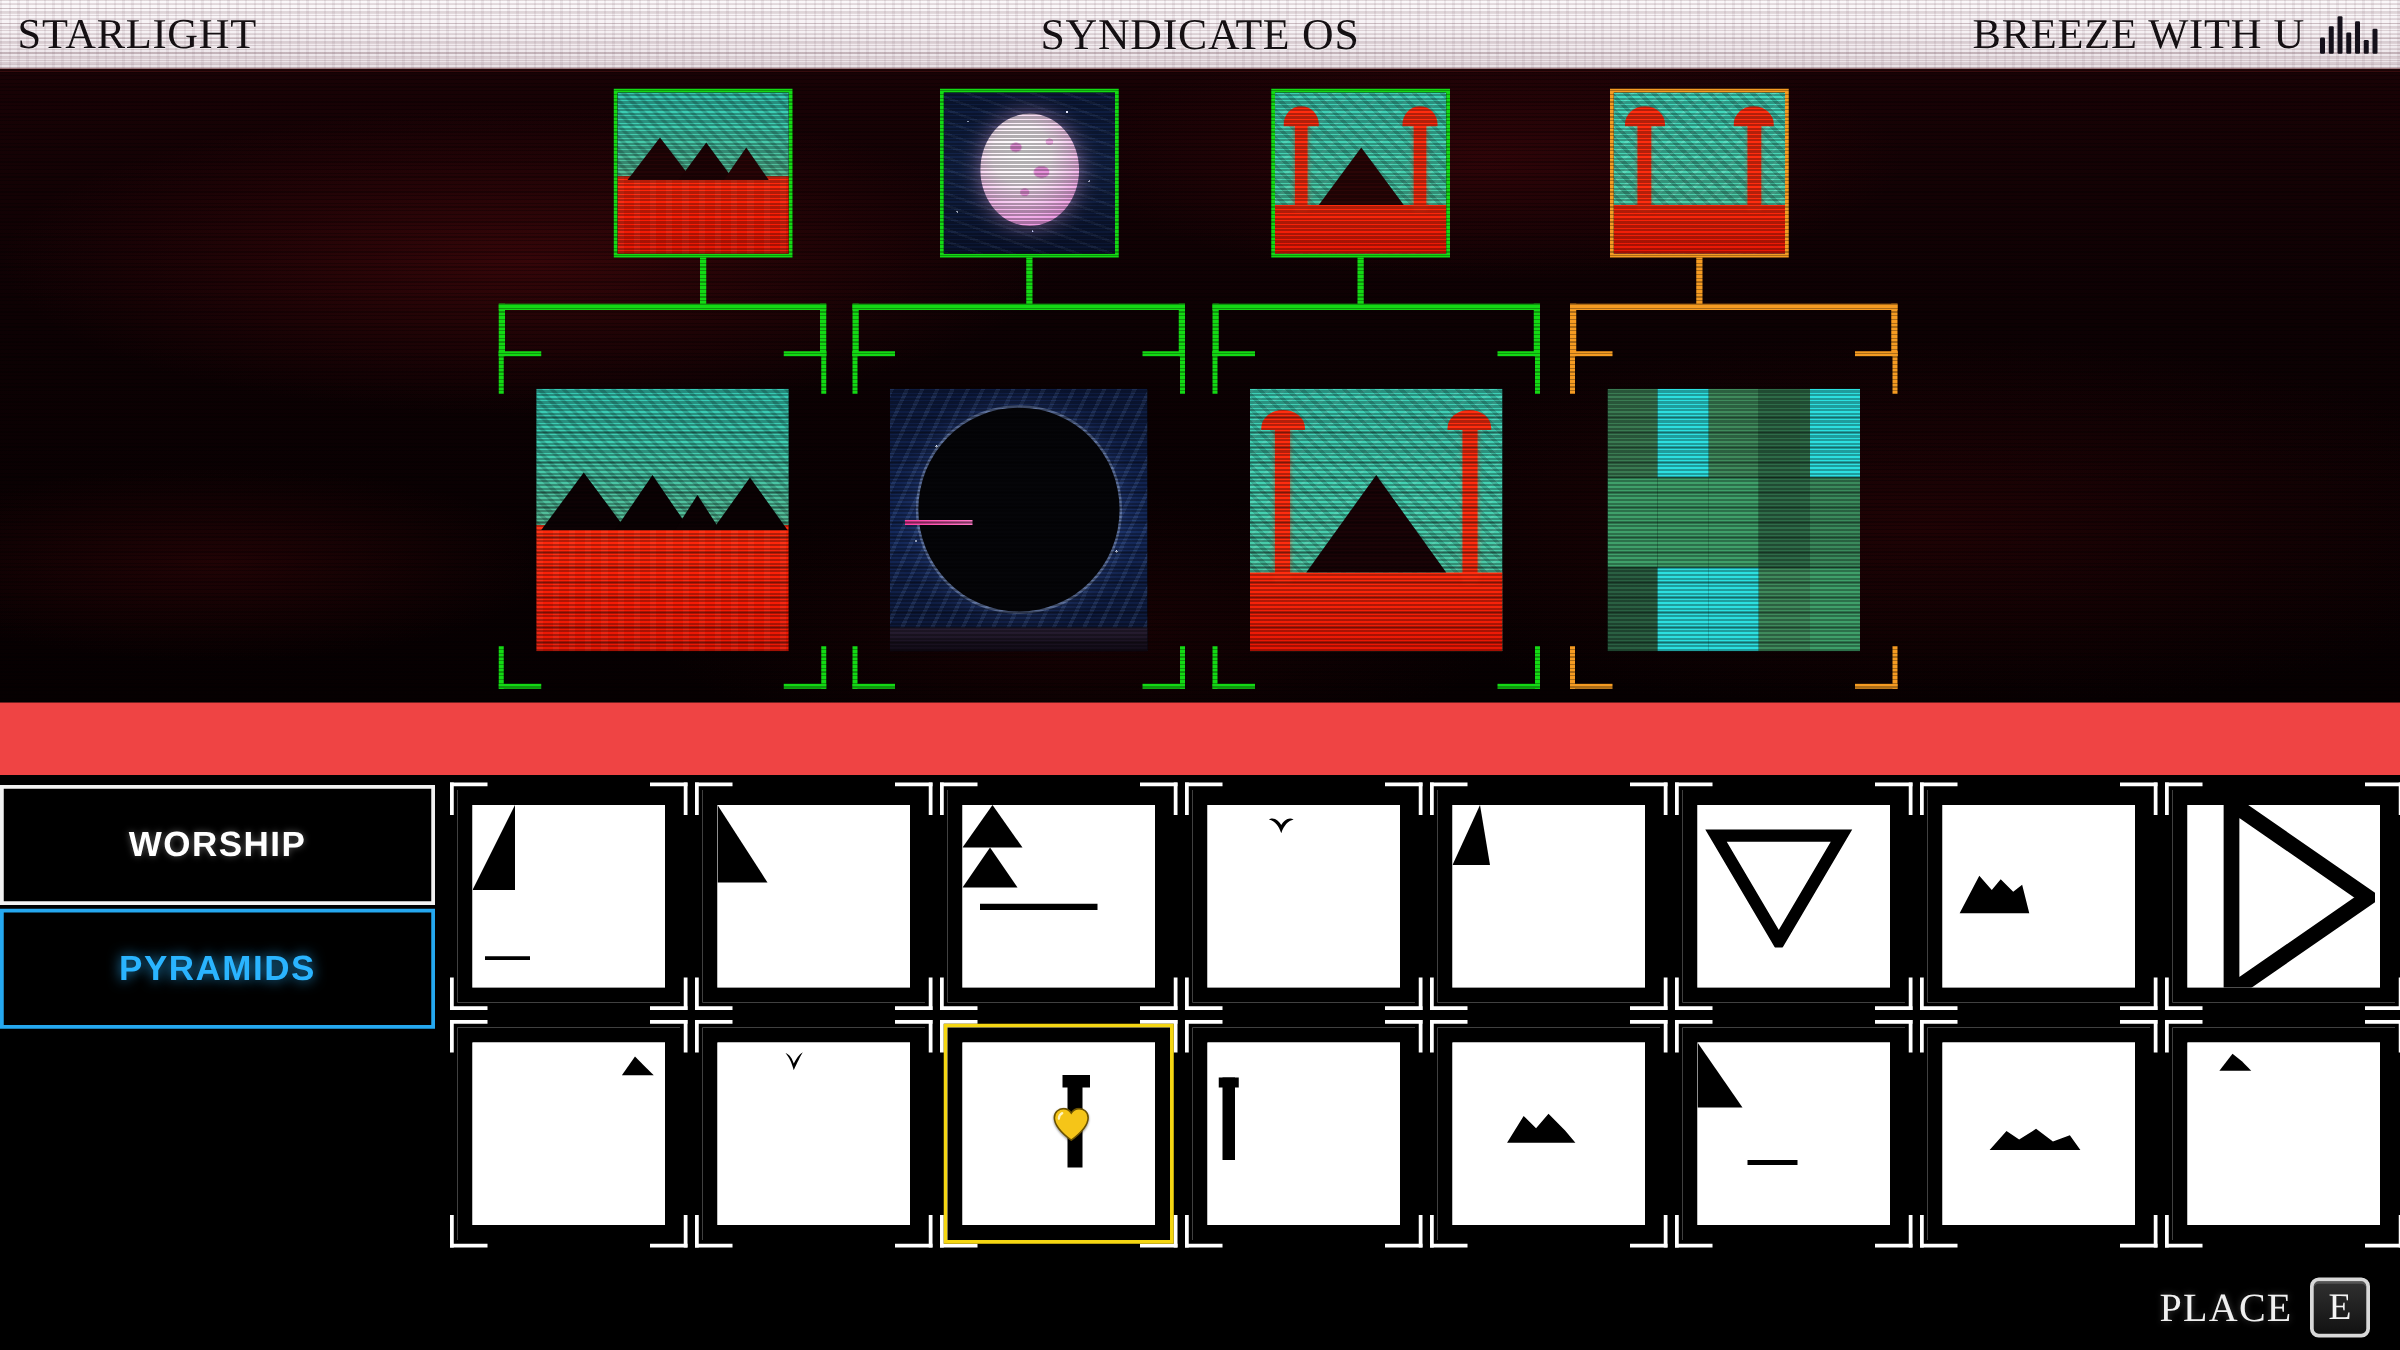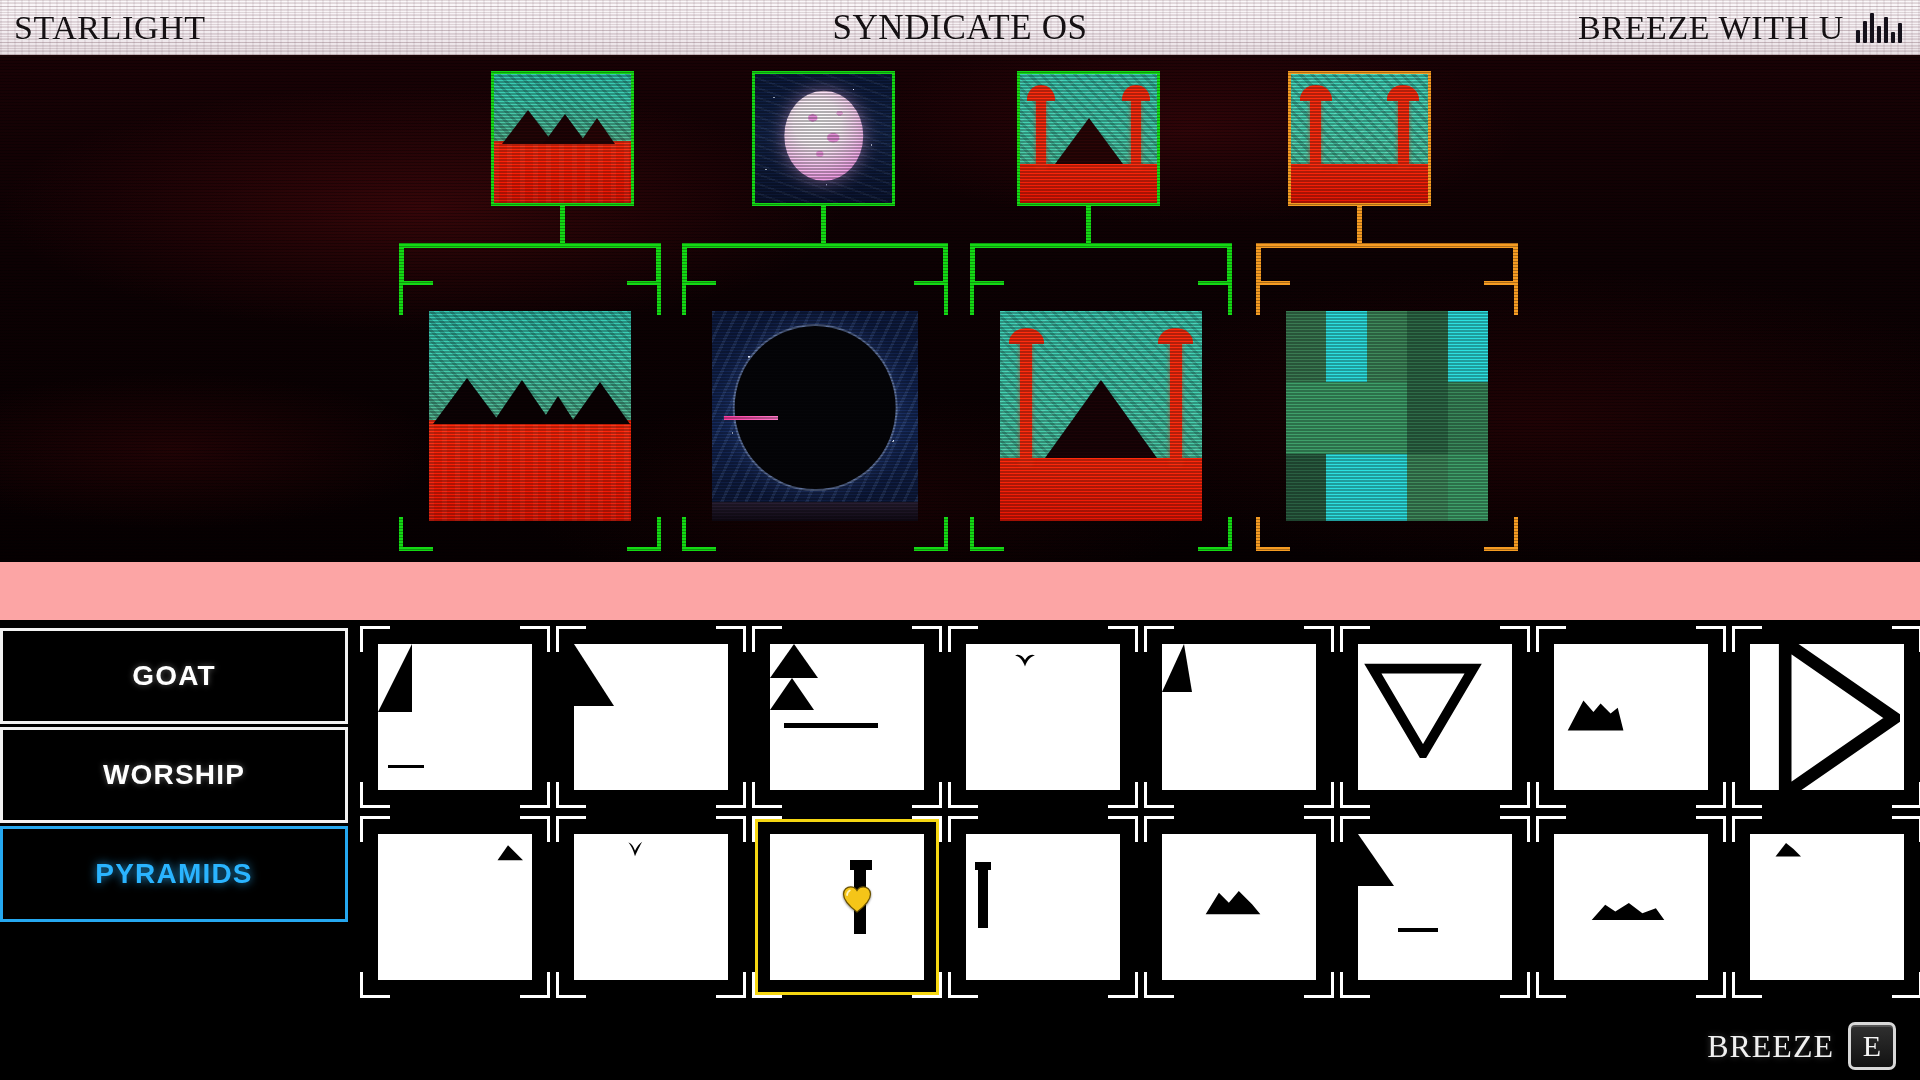--- a/index.html
+++ b/index.html
@@ -4,21 +4,21 @@
 <title>SYNDICATE OS</title>
 <style>
   * { box-sizing: border-box; margin: 0; padding: 0; }
   html, body {
     width: 1920px; height: 1080px;
     background: #000;
     overflow: hidden;
     font-family: "Liberation Sans", sans-serif;
   }
 
-  #app { position: relative; width: 1920px; height: 1080px; background:#fca5a5; }
+  #app { position: relative; width: 1920px; height: 1080px; background:#ef4444; }
 
   
   .topbar {
     position: absolute; left: 0; top: 0; width: 1920px; height: 57px;
     background:
       repeating-linear-gradient(0deg, rgba(150,120,130,0.22) 0px, rgba(150,120,130,0.22) 1px, rgba(255,255,255,0) 1px, rgba(255,255,255,0) 4px),
       repeating-linear-gradient(90deg, rgba(120,90,105,0.10) 0px, rgba(120,90,105,0.10) 2px, rgba(255,255,255,0) 2px, rgba(255,255,255,0) 7px),
       linear-gradient(180deg,#fbf8fa 0%,#f6f1f4 45%,#efe8ec 75%,#e8e0e4 100%);
     display: flex; align-items: center;
     border-bottom: 2px solid #1b0406;
@@ -495,21 +495,20 @@
         </div>
       </div>
     </div>
 
   </div>
 
 
   <div class="comp-body">
 
     <div class="cat-list">
-      <div class="cat">GOAT</div>
       <div class="cat">WORSHIP</div>
       <div class="cat active">PYRAMIDS</div>
     </div>
 
     <div class="grid">
 
       <div class="grid-row">
 
         <div class="tile">
           <div class="obrk tl">
@@ -922,17 +921,17 @@
             <svg viewBox="0 0 40 24" style="position:absolute;left:24px;top:6px;width:30px;height:18px;">
               <path d="M2 22 L16 4 L26 12 L36 22 Z" fill="#000"></path>
             </svg>
           </div>
             </div>
         </div>
       </div>
     </div>
 
     <div class="place">
-      <div class="lbl">BREEZE</div>
+      <div class="lbl">PLACE</div>
       <div class="keycap">E</div>
     </div>
   </div>
 </div>
 
 </body></html>

